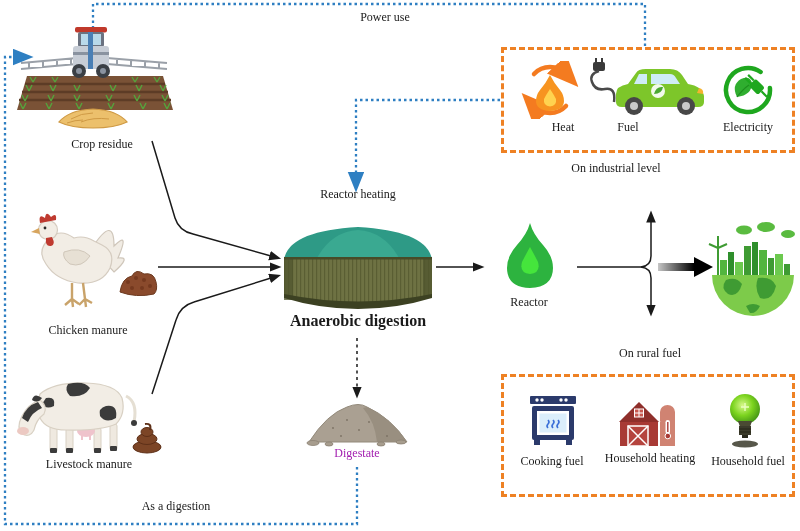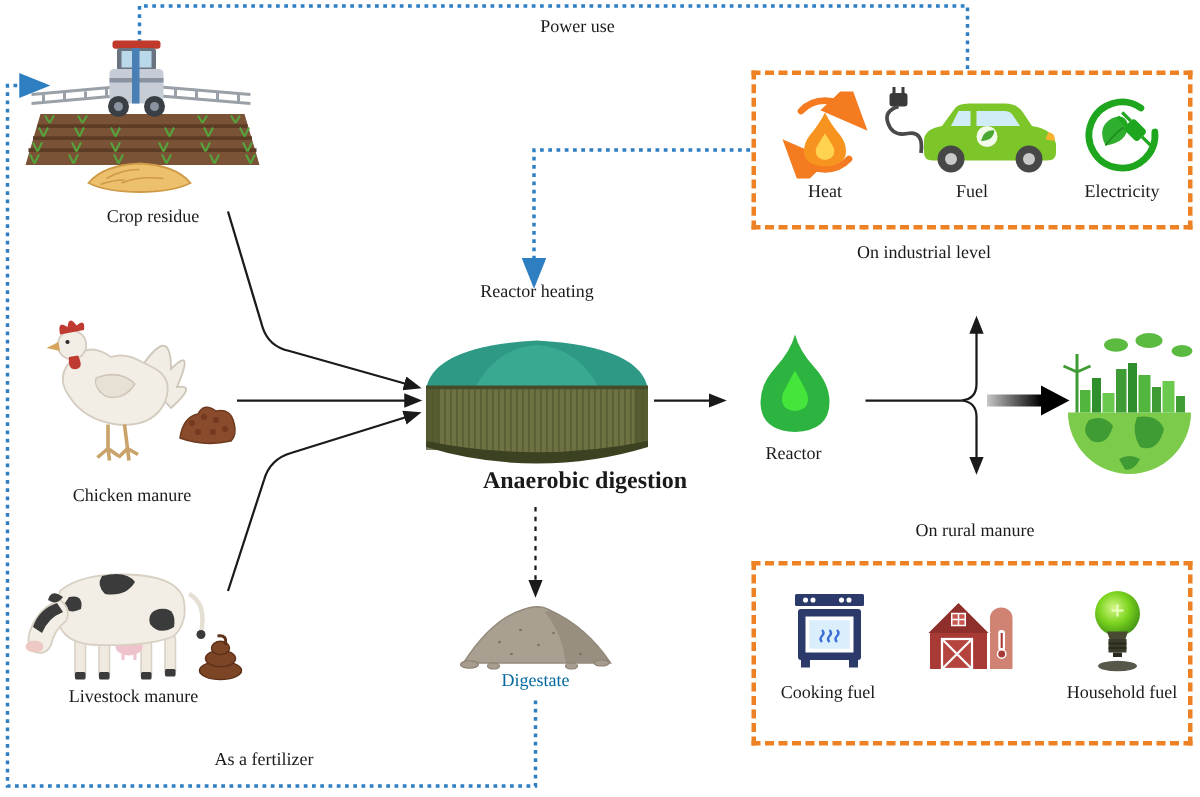--- a/index.html
+++ b/index.html
@@ -5,22 +5,22 @@
   html,body{margin:0;padding:0;background:#fff;}
   .canvas{
     position:relative;width:800px;height:531px;background:#ffffff;overflow:hidden;
     font-family:"Liberation Serif","DejaVu Serif",serif;color:#1a1a1a;
   }
   .abs{position:absolute;}
   .lbl{
     position:absolute;transform:translateX(-50%);white-space:nowrap;
     font-size:12px;line-height:1.15;text-align:center;
   }
-  .lbl.bold{font-weight:bold;font-size:16px;margin-left:32px;}
-  .lbl.gray{color:#0369a1;}
+  .lbl.bold{font-weight:bold;font-size:16px;}
+  .lbl.gray{color:#a21caf;}
   .lbl.wrap{white-space:normal;width:92px;}
   .dash-box{
     position:absolute;border:3px dashed #ee8124;box-sizing:border-box;background:transparent;
   }
   svg{display:block;}
   .overlay{position:absolute;left:0;top:0;pointer-events:none;}
 </style>
 </head>
 <body>
 
@@ -357,22 +357,23 @@
   </div>
 
   <div class="lbl" style="left:385px;top:11px">Power use</div>
   <div class="lbl" style="left:102px;top:138px">Crop residue</div>
   <div class="lbl" style="left:88px;top:324px">Chicken manure</div>
   <div class="lbl" style="left:89px;top:458px">Livestock manure</div>
   <div class="lbl" style="left:358px;top:188px">Reactor heating</div>
   <div class="lbl bold" style="left:358px;top:312px">Anaerobic digestion</div>
   <div class="lbl gray" style="left:357px;top:447px">Digestate</div>
   <div class="lbl" style="left:529px;top:296px">Reactor</div>
-  <div class="lbl" style="left:176px;top:500px">As a fertilizer</div>
+  <div class="lbl" style="left:176px;top:500px">As a digestion</div>
   <div class="lbl" style="left:616px;top:162px">On industrial level</div>
-  <div class="lbl" style="left:650px;top:347px">On rural manure</div>
-  <div class="lbl" style="left:550px;top:121px">Heat</div>
-  <div class="lbl" style="left:648px;top:121px">Fuel</div>
+  <div class="lbl" style="left:650px;top:347px">On rural fuel</div>
+  <div class="lbl" style="left:563px;top:121px">Heat</div>
+  <div class="lbl" style="left:628px;top:121px">Fuel</div>
   <div class="lbl" style="left:748px;top:121px">Electricity</div>
   <div class="lbl" style="left:552px;top:455px">Cooking fuel</div>
+  <div class="lbl wrap" style="left:650px;top:452px">Household heating</div>
   <div class="lbl" style="left:748px;top:455px">Household fuel</div>
 
 </div>
 
 </body></html>

